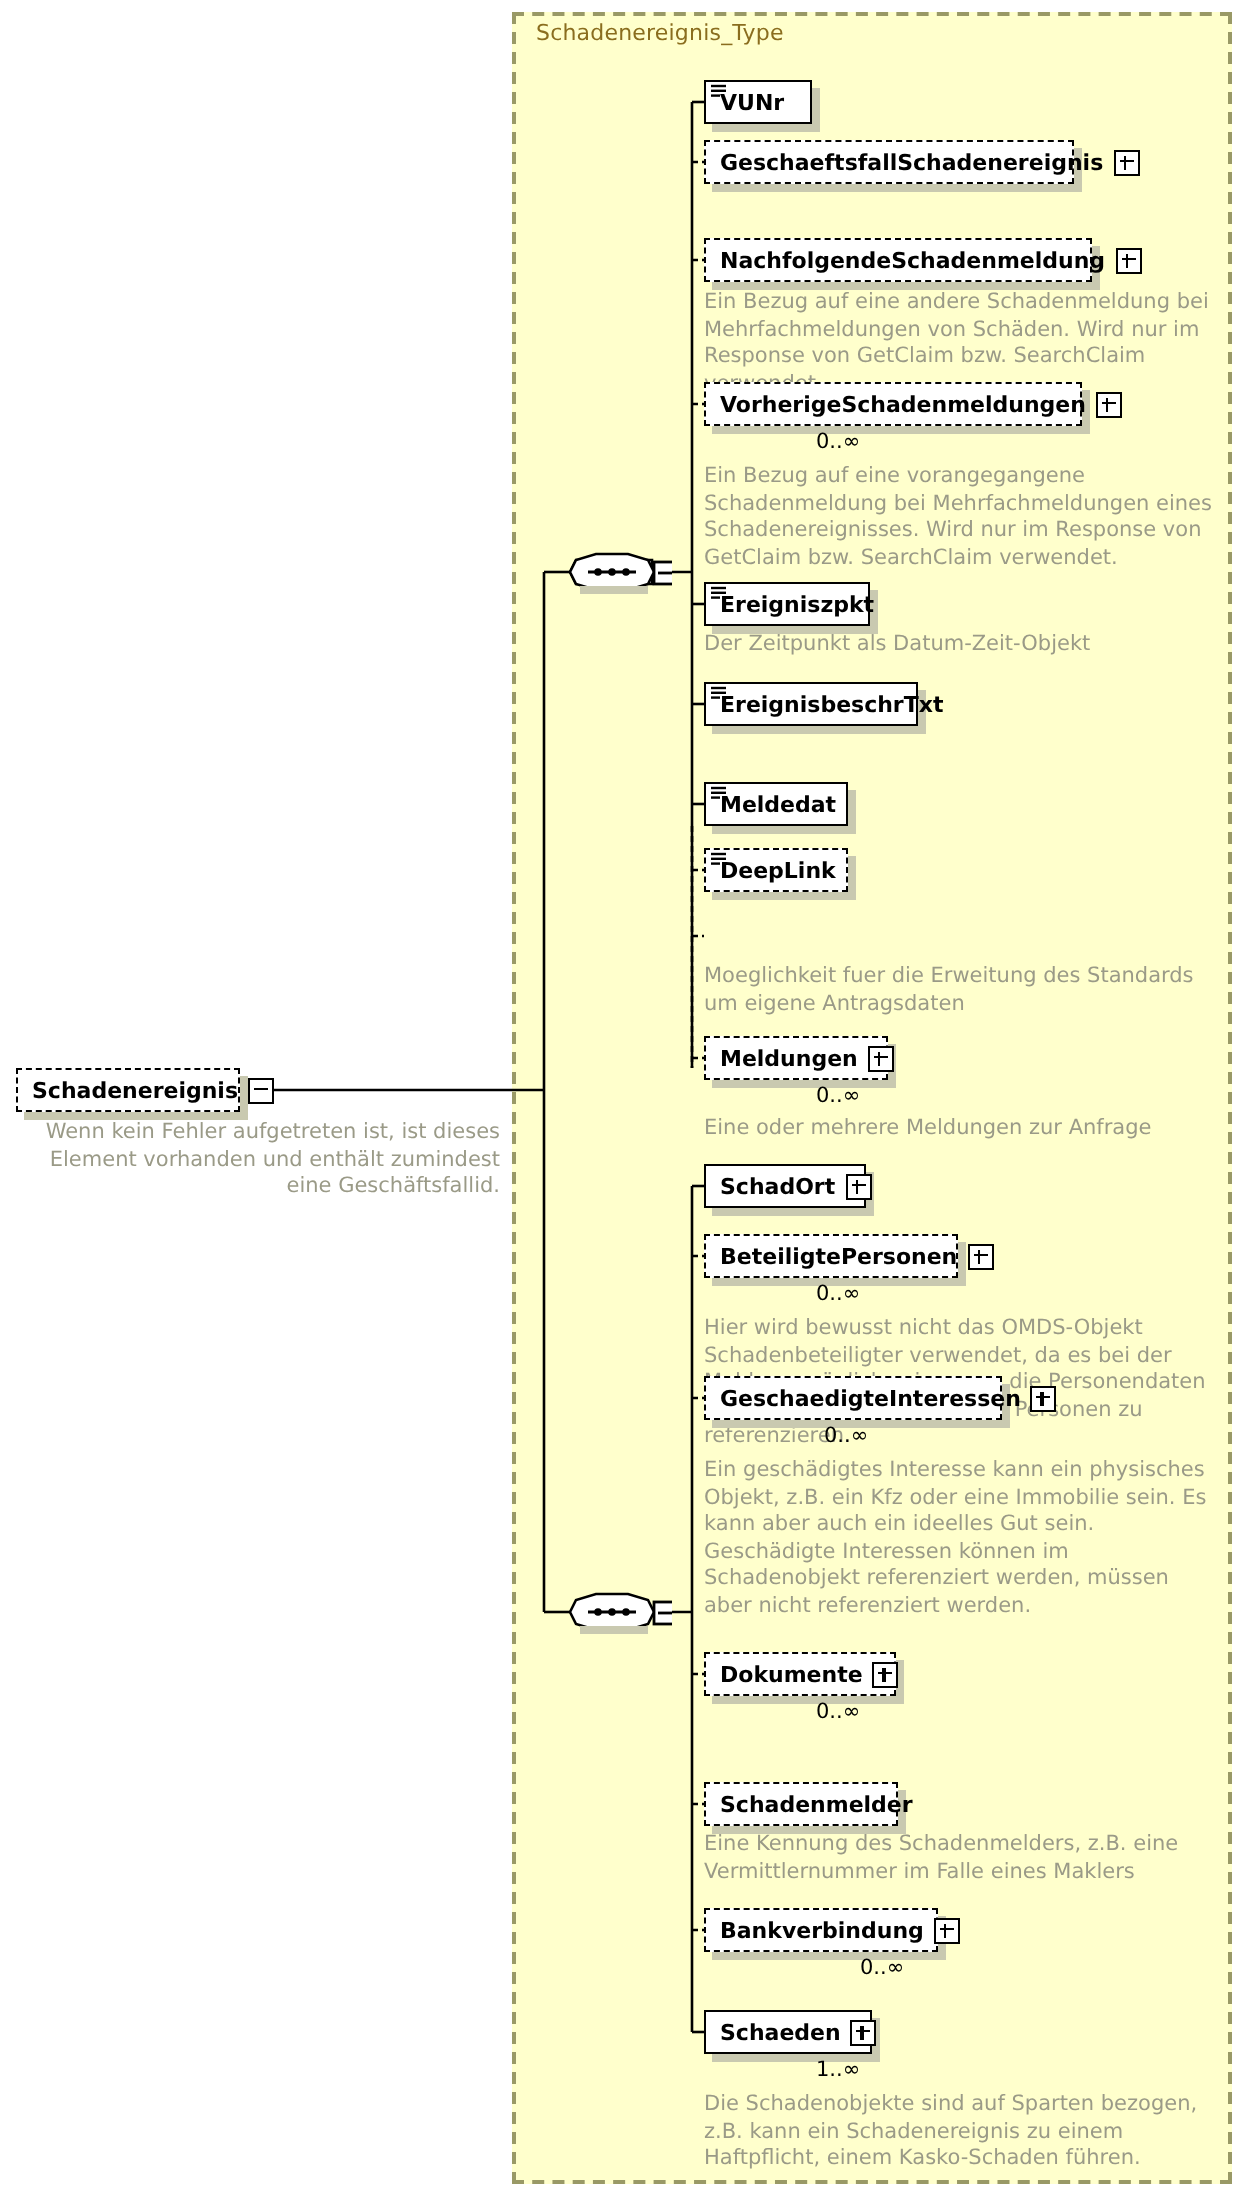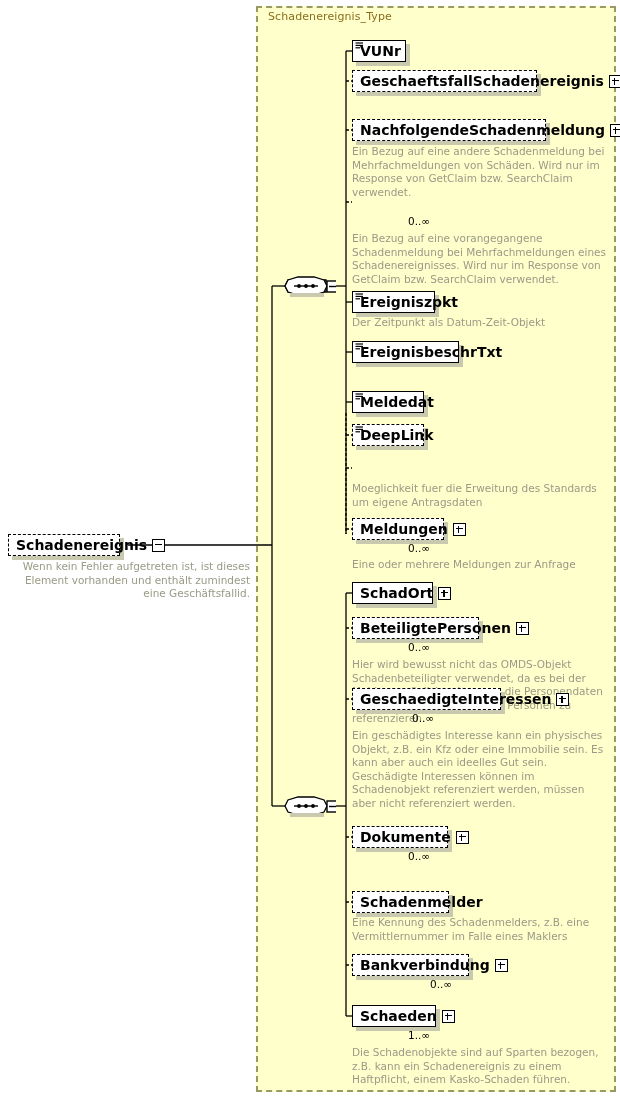--- a/index.html
+++ b/index.html
@@ -67,21 +67,21 @@
     box-sizing: border-box;
     background: #ffffff;
     display: flex;
     align-items: center;
     padding: 0 4px 0 7px;
   }
   .node.required > .node-inner { border: 1.6px solid #000000; }
   .node.optional > .node-inner { border: 1.6px dashed #000000; }
 
   .node-label {
-    font-size: 14px;
+    font-size: 11px;
     font-weight: bold;
     color: #000000;
     line-height: 1;
     padding-right: 3px;
   }
   
   .type-glyph {
     position: absolute;
     left: 2px;
     top: 1px;
@@ -259,20 +259,27 @@
 
   <div class="node optional" style="left:352px; top:119px; width:194px;">
     <div class="shadow"></div>
     <div class="node-inner">
       <span class="node-label">NachfolgendeSchadenmeldung</span>
       <span class="plusbox"></span>
     </div>
   </div>
   <div class="doc" style="left:352px; top:145px; width:254px;">Ein Bezug auf eine andere Schadenmeldung bei Mehrfachmeldungen von Schäden. Wird nur im Response von GetClaim bzw. SearchClaim verwendet.</div>
 
+  <div class="node optional" style="left:352px; top:191px; width:189px;">
+    <div class="shadow"></div>
+    <div class="node-inner">
+      <span class="node-label">VorherigeSchadenmeldungen</span>
+      <span class="plusbox"></span>
+    </div>
+  </div>
   <div class="occurs" style="left:408px; top:215px;">0..∞</div>
   <div class="doc" style="left:352px; top:232px; width:254px;">Ein Bezug auf eine vorangegangene Schadenmeldung bei Mehrfachmeldungen eines Schadenereignisses. Wird nur im Response von GetClaim bzw. SearchClaim verwendet.</div>
 
   <div class="node required" style="left:352px; top:291px; width:83px;">
     <div class="shadow"></div>
     <div class="node-inner">
       <svg class="type-glyph" viewBox="0 0 9 8">
         <line x1="0.5" y1="1" x2="8" y2="1" stroke="#000" stroke-width="1.2"></line>
         <line x1="0.5" y1="3.4" x2="8" y2="3.4" stroke="#000" stroke-width="1.2"></line>
         <line x1="0.5" y1="5.8" x2="5" y2="5.8" stroke="#000" stroke-width="1.2"></line>

